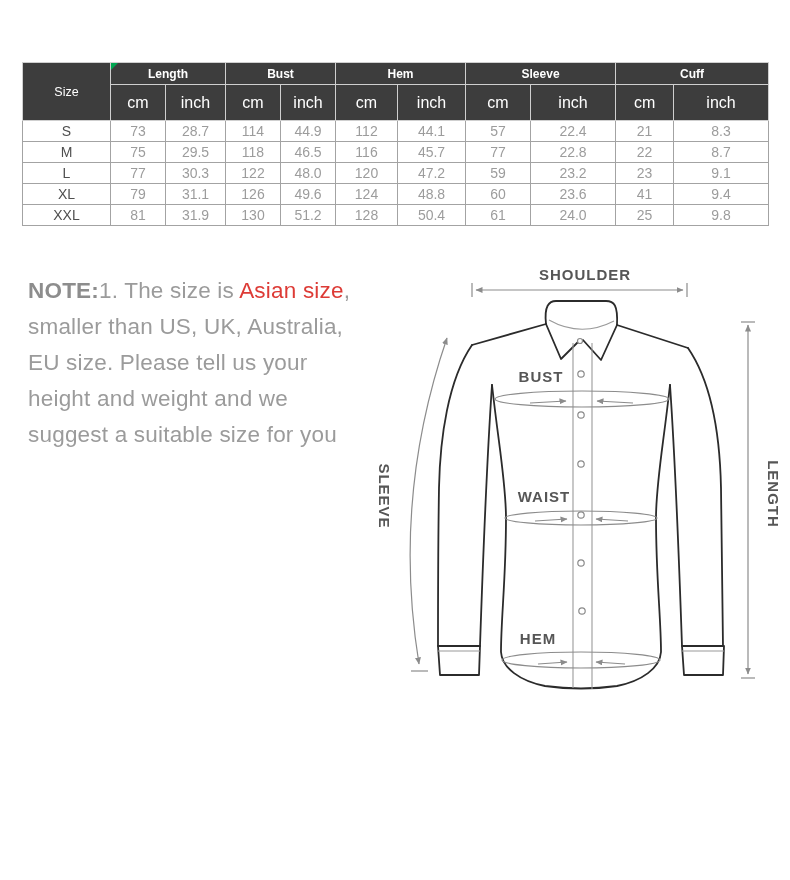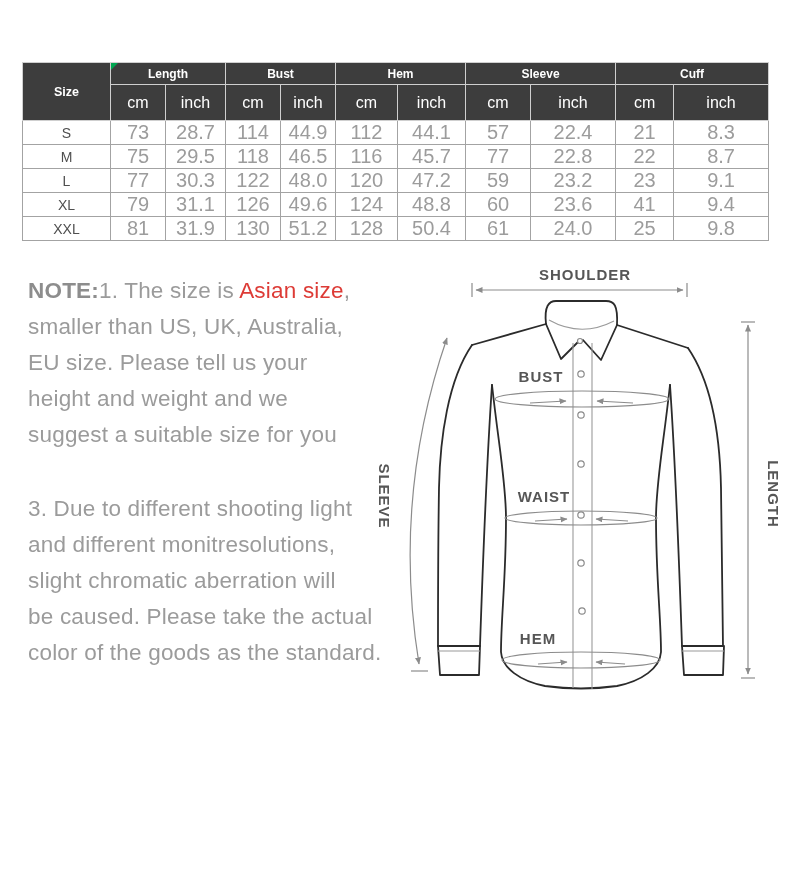--- a/index.html
+++ b/index.html
@@ -23,26 +23,26 @@
   }
   
   .size-table{
     position:absolute;left:22px;top:62px;width:746px;
     border-collapse:collapse;table-layout:fixed;
   }
   .size-table th{
     background:var(--header-bg);color:#fff;border:1px solid #cfcfcf;
     text-align:center;vertical-align:middle;
   }
-  .size-table th.corner{font-size:12.5px;font-weight:bold;}
+  .size-table th.corner{font-size:12.5px;font-weight:normal;}
   .size-table th.group{font-size:12px;font-weight:bold;height:22px;position:relative;}
   .size-table th.unit{font-size:16px;font-weight:normal;height:36px;}
   .size-table td{
     border:1px solid var(--border-gray);text-align:center;height:21px;
-    font-size:20px;color:var(--value-gray);background:#fff;
+    font-size:14px;color:var(--value-gray);background:#fff;
   }
   .size-table td.sizecell{color:var(--size-text);font-size:14px;}
   .corner-marker{
     position:absolute;left:0;top:0;width:0;height:0;
     border-top:7px solid var(--marker-green);border-right:7px solid transparent;
   }
   
   .notes{
     position:absolute;left:20px;top:273px;width:432px;
     font-size:22.5px;line-height:36px;color:var(--note-gray);letter-spacing:.2px;
@@ -168,25 +168,20 @@
       </tr>
     </tbody>
 </table>
 
 <div class="notes">
     <p class="note"><span class="seg bold">NOTE:</span><span class="seg normal">1. The size is </span><span class="seg red">Asian size</span><span class="seg normal">,
 smaller than US, UK, Australia,
 EU size. Please tell us your
 height and weight and we
 suggest a suitable size for you</span></p>
-    <p class="note"><span class="seg normal">3. Due to different shooting light
-and different monitresolutions,
-slight chromatic aberration will
-be caused. Please take the actual
-color of the goods as the standard.</span></p>
   </div>
 
 <div class="diagram">
   <svg viewBox="0 0 450 480" width="450" height="480">
     <defs>
       <marker id="ah" viewBox="0 0 8 8" markerWidth="8" markerHeight="8" refX="6.5" refY="3" orient="auto-start-reverse" markerUnits="userSpaceOnUse">
         <path d="M0,0 L7,3 L0,6 z" fill="#8c8c8c"></path>
       </marker>
     </defs>
 

